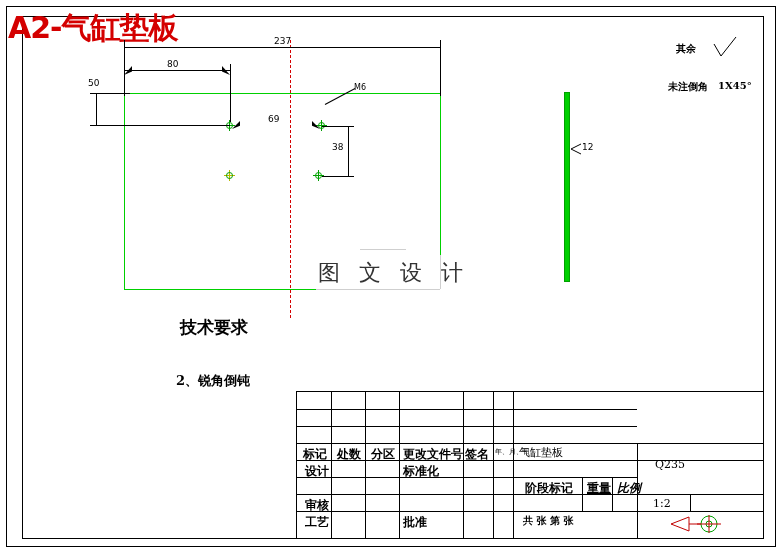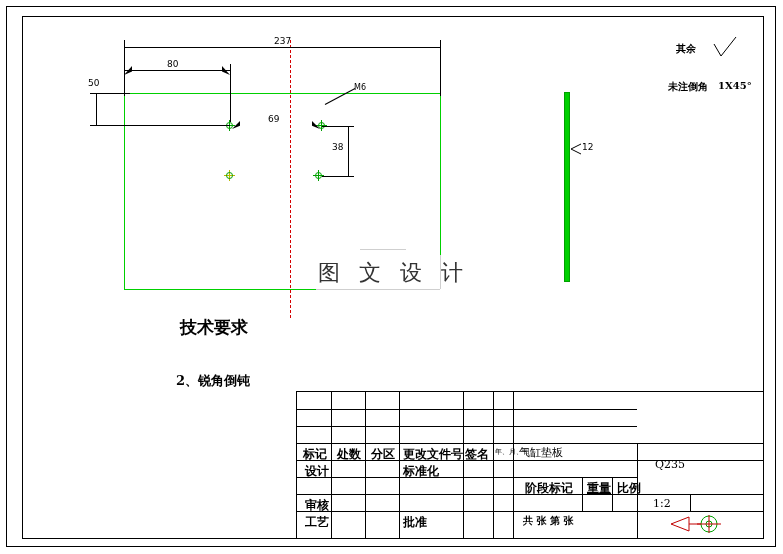--- a/index.html
+++ b/index.html
@@ -126,20 +126,21 @@
   }
 </style>
 </head>
 <body>
 
 <div id="sheet">
 
   <div class="abs" id="outer-border"></div>
   <div class="abs" id="inner-border"></div>
 
+  <div class="abs" id="sheet-code">A2-气缸垫板</div>
 
   <div class="abs green-line" style="left:124px; top:93px; width:316px; height:1px;"></div>
 
   <div class="abs green-line" style="left:124px; top:93px; width:1px; height:196px;"></div>
 
   <div class="abs green-line" style="left:124px; top:289px; width:192px; height:1px;"></div>
 
   <div class="abs green-line" style="left:440px; top:93px; width:1px; height:162px;"></div>
 
   <div class="abs" style="left:316px; top:289px; width:124px; height:1px; background:#cfcfcf;"></div>
@@ -246,21 +247,21 @@
     <div class="v" style="left:285px; top:85px; width:1px; height:34px;"></div>
     <div class="v" style="left:315px; top:85px; width:1px; height:34px;"></div>
     <div class="v" style="left:393px; top:102px; width:1px; height:17px;"></div>
 
     <div class="tb-big" style="left:222px; top:53px;text-align:right;">气缸垫板</div>
 
     <div class="tb-big" style="left:358px; top:66px;">Q235</div>
 
     <div class="tb-text b" style="left:228px; top:88px;">阶段标记</div>
     <div class="tb-text b" style="left:290px; top:88px;text-decoration:underline;">重量</div>
-    <div class="tb-text b" style="left:320px; top:88px;">比例</div>
+    <div class="tb-text b" style="left:320px; top:88px;font-style:italic;">比例</div>
     <div class="tb-text" style="left:356px; top:105px; font-size:11px;">1:2</div>
 
     <div class="tb-text b" style="left:226px; top:122px; font-size:10px;">共    张  第    张</div>
 
     <div class="tb-text b" style="left:6px; top:54px;">标记</div>
     <div class="tb-text b" style="left:40px; top:54px;">处数</div>
     <div class="tb-text b" style="left:74px; top:54px;">分区</div>
     <div class="tb-text b" style="left:106px; top:54px;">更改文件号</div>
     <div class="tb-text b" style="left:168px; top:54px;">签名</div>
     <div class="tb-text" style="left:198px; top:55px; font-size:7px;">年、月、日</div>

